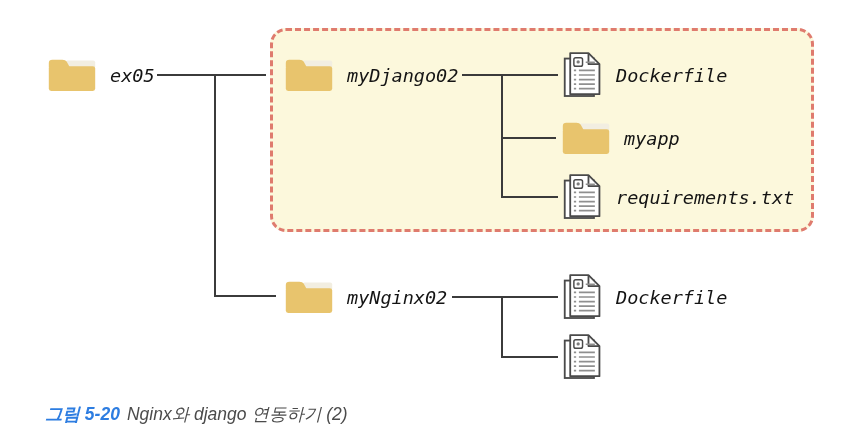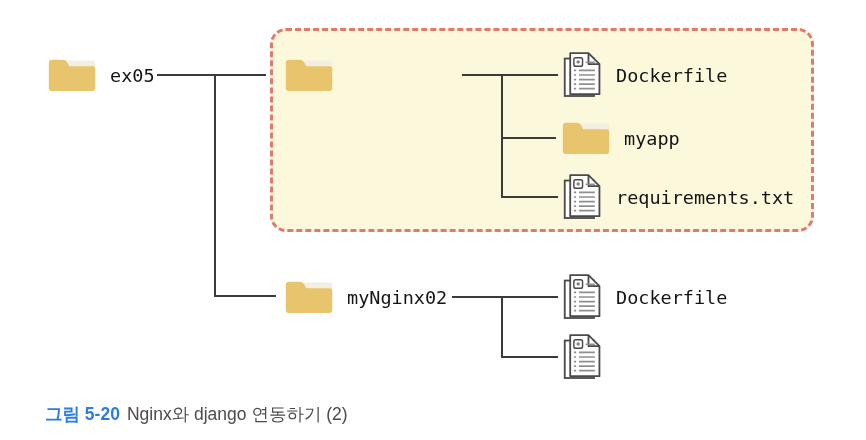--- a/index.html
+++ b/index.html
@@ -7,20 +7,21 @@
     padding: 0;
     background: #ffffff;
   }
   .canvas {
     position: relative;
     width: 866px;
     height: 440px;
     background: #ffffff;
     font-family: "DejaVu Sans Mono", monospace;
     overflow: hidden;
+    font-style: italic;
   }
   
   .highlight-box {
     position: absolute;
     left: 270px;
     top: 28px;
     width: 544px;
     height: 204px;
     background: #fcf8dc;
     border: 3.5px dashed #df7b6e;
@@ -125,20 +126,21 @@
     <svg class="folder-svg" viewBox="0 0 64 50">
         <use href="#sym-folder"></use>
       </svg>
     <span class="label">ex05</span>
   </div>
 
   <div class="node n-mydjango">
     <svg class="folder-svg" viewBox="0 0 64 50">
         <use href="#sym-folder"></use>
       </svg>
+    <span class="label">myDjango02</span>
   </div>
 
   <div class="node n-dockerfile1">
     <svg class="doc-svg" viewBox="0 0 46 52">
         <use href="#sym-doc"></use>
       </svg>
     <span class="label">Dockerfile</span>
   </div>
 
   <div class="node n-requirements">

